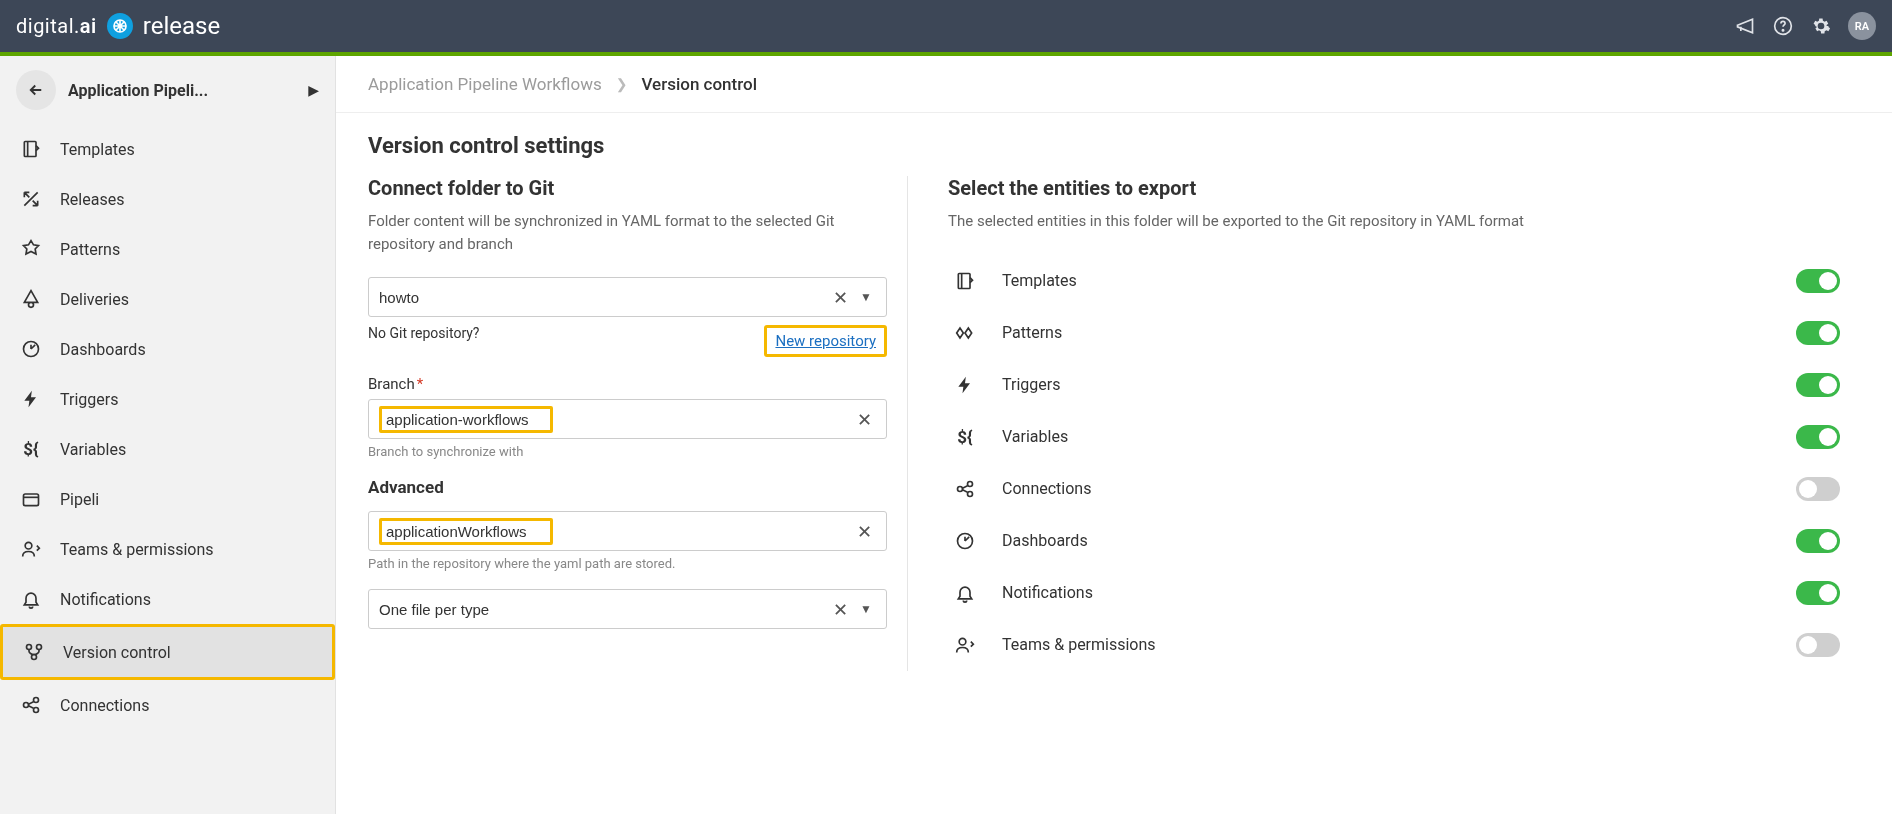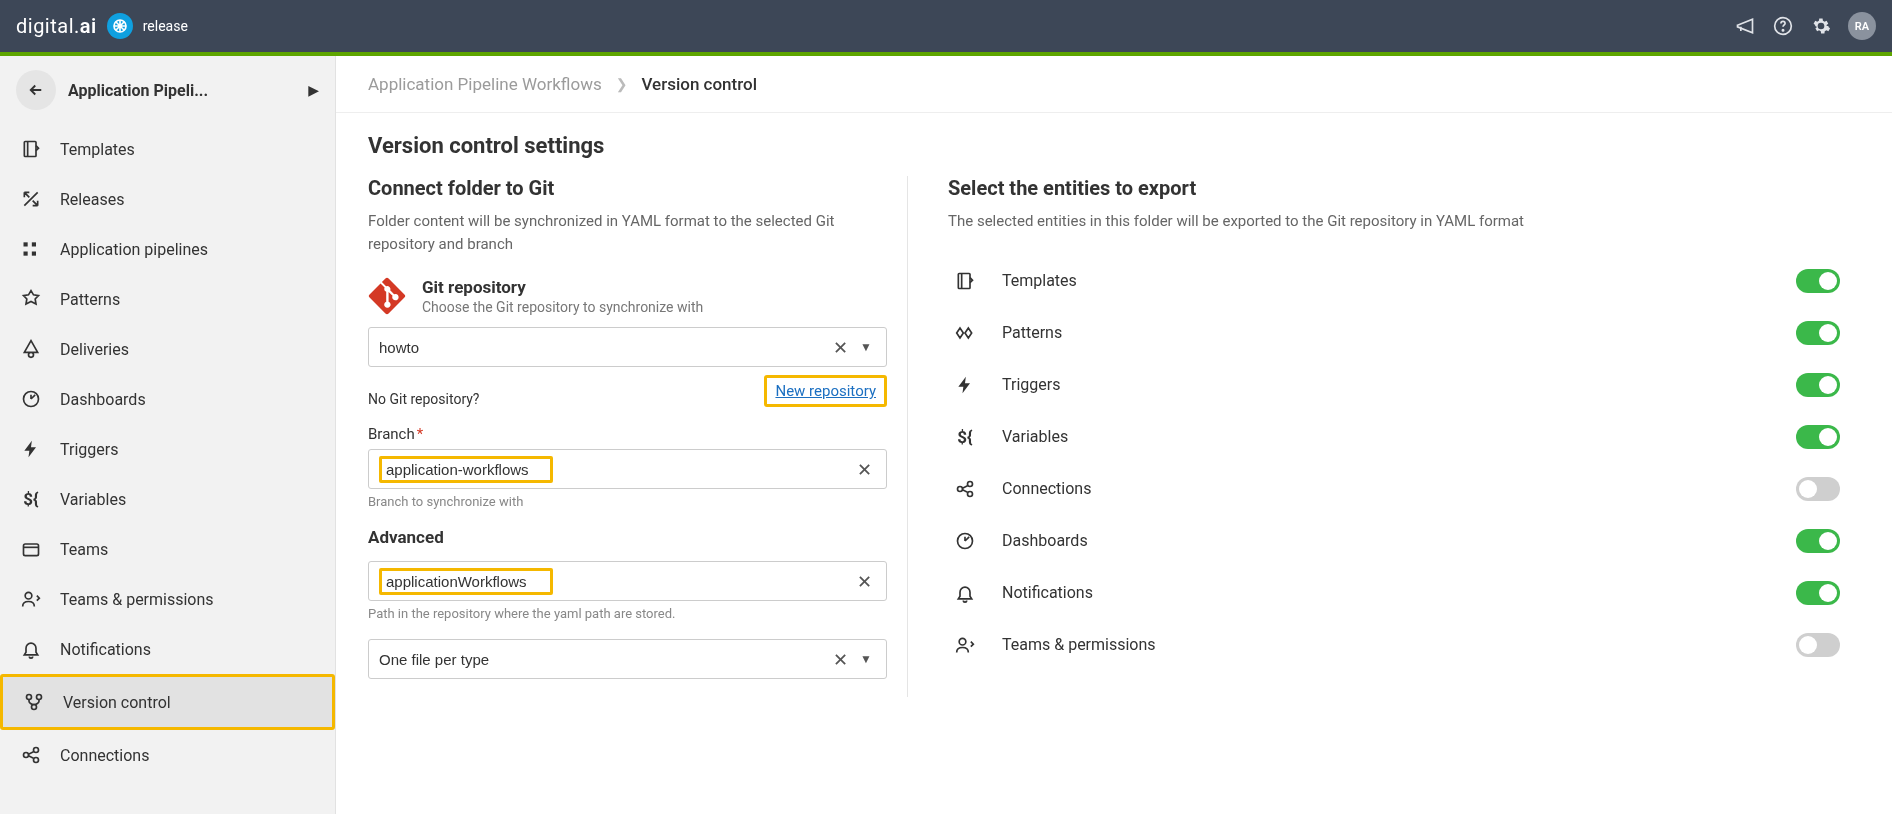--- a/index.html
+++ b/index.html
@@ -5,21 +5,21 @@
 * { box-sizing: border-box; margin: 0; padding: 0; }
 body { font-family: -apple-system, BlinkMacSystemFont, "Segoe UI", Roboto, Arial, sans-serif; font-size: 14px; color: #333; background: #fff; width: 1892px; }
 
 
 .topbar { background: #3d4757; height: 52px; display: flex; align-items: center; padding: 0 16px; justify-content: space-between; }
 .topbar-left { display: flex; align-items: center; gap: 10px; }
 .brand-text { color: #fff; font-size: 20px; font-weight: 400; letter-spacing: 0.5px; }
 .brand-dot { color: #fff; }
 .brand-ai { color: #fff; font-weight: 600; }
 .brand-icon { width: 26px; height: 26px; background: #0fa0e0; border-radius: 50%; display: inline-flex; align-items: center; justify-content: center; color: #fff; font-size: 14px; }
-.release-label { color: #fff; font-size: 14px; }
+.release-label { color: #fff; font-size: 24px; }
 .topbar-right { display: flex; align-items: center; gap: 16px; }
 .topbar-icon { width: 22px; height: 22px; color: #e0e3e8; cursor: pointer; display:flex; align-items:center; justify-content:center; }
 .avatar { width: 28px; height: 28px; border-radius: 50%; background: #8a929e; color: #fff; display: flex; align-items: center; justify-content: center; font-size: 11px; font-weight: 600; }
 
 
 .accent-line { height: 4px; background: #5ea500; }
 
 
 .layout { display: flex; }
 .sidebar { width: 336px; background: #f2f2f2; border-right: 1px solid #e2e2e2; min-height: 758px; }
@@ -68,21 +68,21 @@
 .field { margin-bottom: 18px; }
 .field-label { font-size: 15px; color: #333; margin-bottom: 6px; display: block; }
 .field-hint { font-size: 13px; color: #888; margin-top: 5px; }
 .req { color: #d43925; margin-left: 2px; }
 .input-wrap { border: 1px solid #ccc; border-radius: 3px; display: flex; align-items: center; padding: 0 10px; height: 40px; background: #fff; }
 .input-wrap input { border: none; outline: none; flex: 1; font-size: 15px; color: #333; background: transparent; }
 .input-wrap .clear { color: #555; font-size: 18px; cursor: pointer; padding: 0 4px; }
 .input-wrap .chev { color: #555; font-size: 12px; cursor: pointer; padding: 0 4px 0 8px; }
 .inline-hl { border: 3px solid #f5b800; border-radius: 2px; padding: 2px 4px; display: inline-block; }
 
-.repo-link-row { display: flex; justify-content: space-between; align-items: flex-end; margin-top: 8px; }
+.repo-link-row { display: flex; justify-content: space-between; align-items: flex-start; margin-top: 8px; }
 .link { color: #1b6fc1; text-decoration: underline; cursor: pointer; font-size: 15px; }
 .link-box { border: 3px solid #f5b800; border-radius: 3px; padding: 4px 8px; }
 
 .subheading { font-size: 17px; font-weight: 700; margin: 16px 0 14px 0; color: #333; }
 
 
 .entity-row { display: flex; align-items: center; padding: 14px 0; }
 .entity-ic { width: 34px; display: flex; justify-content: center; color: #333; }
 .entity-label { flex: 1; font-size: 16px; color: #333; padding-left: 20px; }
 .toggle { width: 44px; height: 24px; border-radius: 12px; position: relative; cursor: pointer; }
@@ -159,31 +159,20 @@
     <div class="sidebar-item">
       <span class="ic">
           <svg width="20" height="20" viewBox="0 0 24 24" fill="none" stroke="currentColor" stroke-width="2">
             <path d="M4 20l16-16M4 4l6 6M14 14l6 6M4 4v6M4 4h6M20 20v-6M20 20h-6"></path>
           </svg>
         </span>
       <span>Releases</span>
     </div>
     <div class="sidebar-item">
       <span class="ic">
-          <svg width="20" height="20" viewBox="0 0 24 24" fill="currentColor">
-            <rect x="3" y="4" width="5" height="5"></rect>
-            <rect x="3" y="15" width="5" height="5"></rect>
-            <rect x="13" y="4" width="5" height="5"></rect>
-            <rect x="13" y="15" width="5" height="5"></rect>
-          </svg>
-        </span>
-      <span>Application pipelines</span>
-    </div>
-    <div class="sidebar-item">
-      <span class="ic">
           <svg width="20" height="20" viewBox="0 0 24 24" fill="none" stroke="currentColor" stroke-width="2">
             <path d="M12 2l3 5 6 1-4 4 1 6-6-3-6 3 1-6-4-4 6-1z"></path>
           </svg>
         </span>
       <span>Patterns</span>
     </div>
     <div class="sidebar-item">
       <span class="ic">
           <svg width="20" height="20" viewBox="0 0 24 24" fill="none" stroke="currentColor" stroke-width="2">
             <path d="M12 2l8 14H4zM12 22a3 3 0 100-6 3 3 0 000 6z"></path>
@@ -214,21 +203,21 @@
         </span>
       <span>Variables</span>
     </div>
     <div class="sidebar-item">
       <span class="ic">
           <svg width="20" height="20" viewBox="0 0 24 24" fill="none" stroke="currentColor" stroke-width="2">
             <rect x="3" y="6" width="18" height="14" rx="2"></rect>
             <path d="M3 10h18"></path>
           </svg>
         </span>
-      <span>Teams</span>
+      <span>Pipeli</span>
     </div>
     <div class="sidebar-item">
       <span class="ic">
           <svg width="20" height="20" viewBox="0 0 24 24" fill="none" stroke="currentColor" stroke-width="2">
             <circle cx="9" cy="8" r="4"></circle>
             <path d="M2 21c0-4 3-6 7-6s7 2 7 6M19 8l3 3-3 3"></path>
           </svg>
         </span>
       <span>Teams &amp; permissions</span>
     </div>
@@ -277,31 +266,20 @@
 
     <div class="content">
       <h1 class="page-title">Version control settings</h1>
 
       <div class="columns">
 
         <div class="col col-left">
           <div class="section-title">Connect folder to Git</div>
           <div class="section-desc">Folder content will be synchronized in YAML format to the selected Git repository and branch</div>
 
-          <div class="git-row">
-            <span class="git-icon">
-              <svg width="38" height="38" viewBox="0 0 24 24" fill="#d43925">
-                  <path d="M23 11L13 1a1.4 1.4 0 00-2 0L8.8 3.2l2.6 2.6A2 2 0 0114 8.4l2.5 2.5a2 2 0 11-1 1L13 9.4v6.2a2 2 0 11-1.5 0V9.3a2 2 0 01-1-2.6L7.9 4.1 1 11a1.4 1.4 0 000 2l10 10a1.4 1.4 0 002 0l10-10a1.4 1.4 0 000-2z"></path>
-                </svg>
-            </span>
-            <div>
-              <div class="git-label">Git repository</div>
-              <div class="git-sub">Choose the Git repository to synchronize with</div>
-            </div>
-          </div>
 
           <div class="field">
             <div class="input-wrap">
               <input type="text" value="howto" style="">
               <span class="clear">✕</span>
               <span class="chev">▼</span>
             </div>
             <div class="repo-link-row">
               <span style="color:#333">No Git repository?</span>
               <span class="link-box"><a class="link">New repository</a></span>

